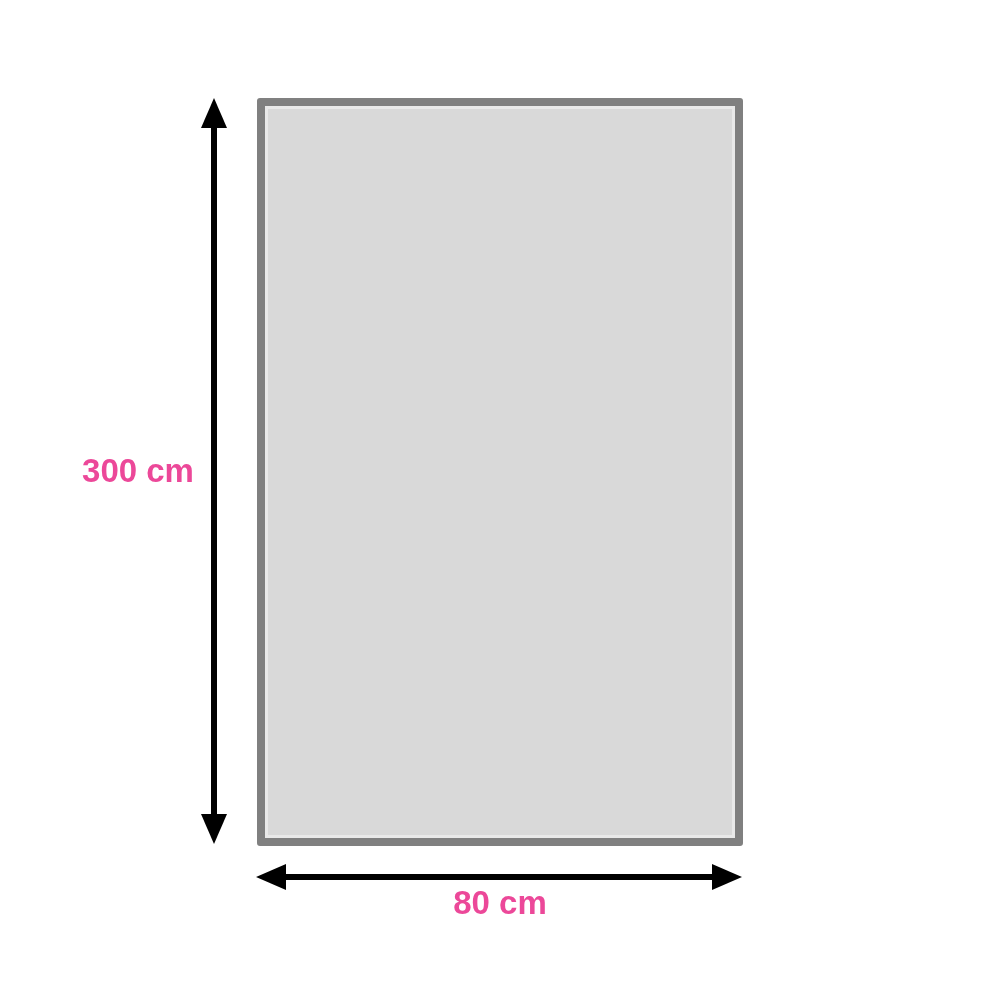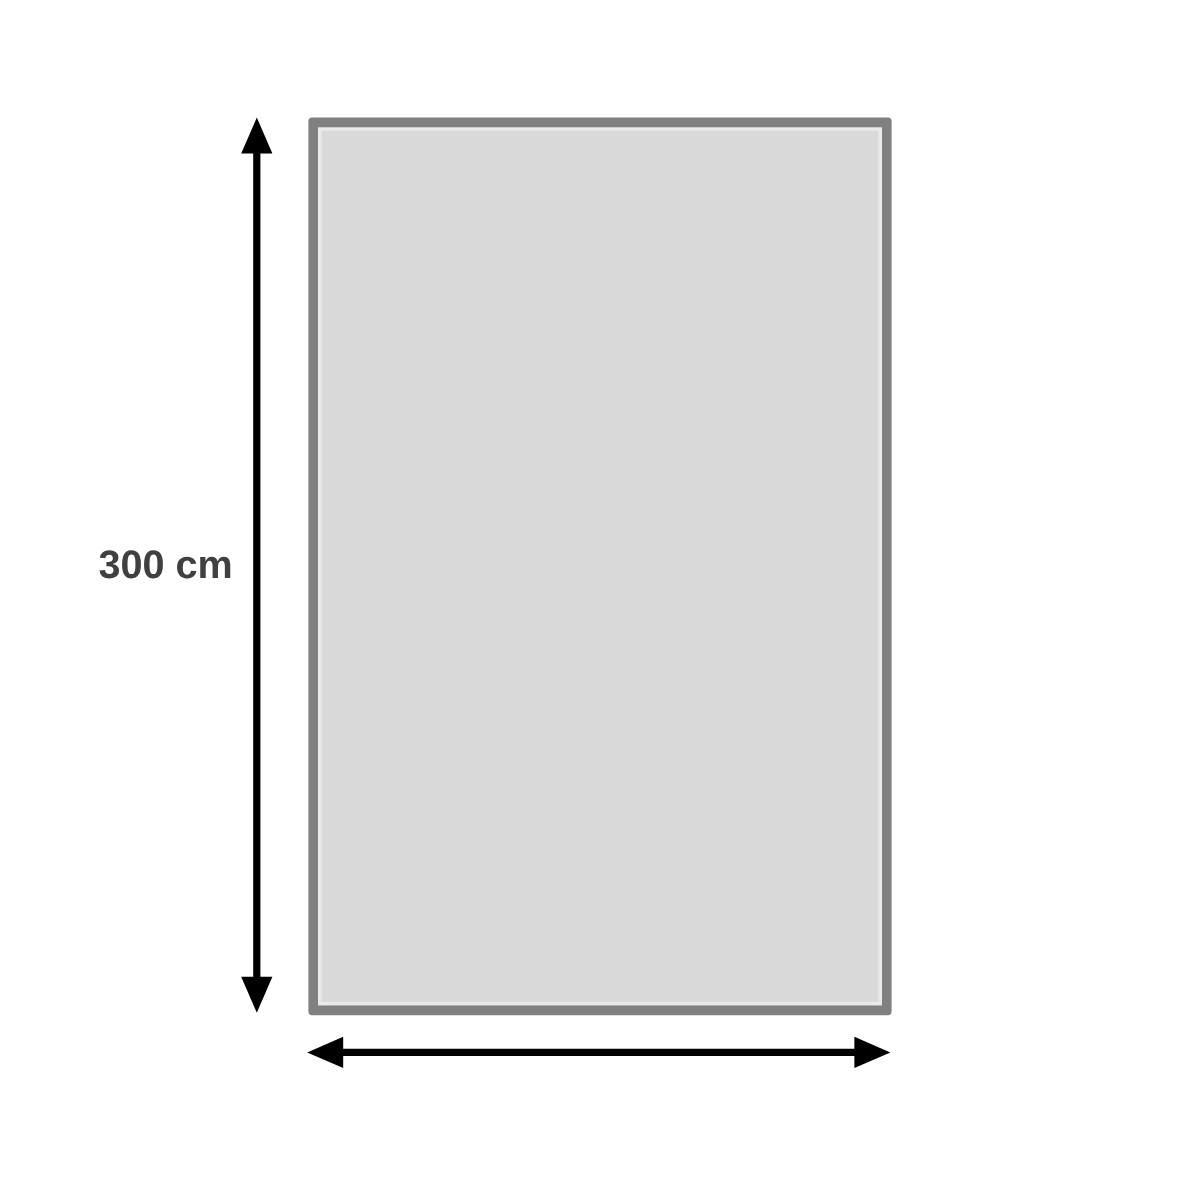--- a/index.html
+++ b/index.html
@@ -40,21 +40,21 @@
   .arrow-horizontal {
     left: 254px;
     top: 857px;
     width: 490px;
     height: 40px;
   }
   .dim-label {
     position: absolute;
     font-size: 33px;
     font-weight: bold;
-    color: #404040;
+    color: #ec4899;
     line-height: 38px;
     text-align: center;
     white-space: nowrap;
   }
   .dim-label-height {
     left: 38px;
     top: 452px;
     width: 200px;
   }
   .dim-label-width {
@@ -77,14 +77,15 @@
   </svg>
 
   <svg class="arrow-svg arrow-horizontal" viewBox="0 0 490 40" xmlns="http://www.w3.org/2000/svg">
     <line x1="28" y1="20" x2="462" y2="20" stroke-width="6" stroke="#000000"></line>
     <polygon points="2,20 32,7 32,33" fill="#000000"></polygon>
     <polygon points="488,20 458,7 458,33" fill="#000000"></polygon>
   </svg>
 
   <div class="dim-label dim-label-height">300 cm</div>
 
+  <div class="dim-label dim-label-width">80 cm</div>
 
 </div>
 
 </body></html>

